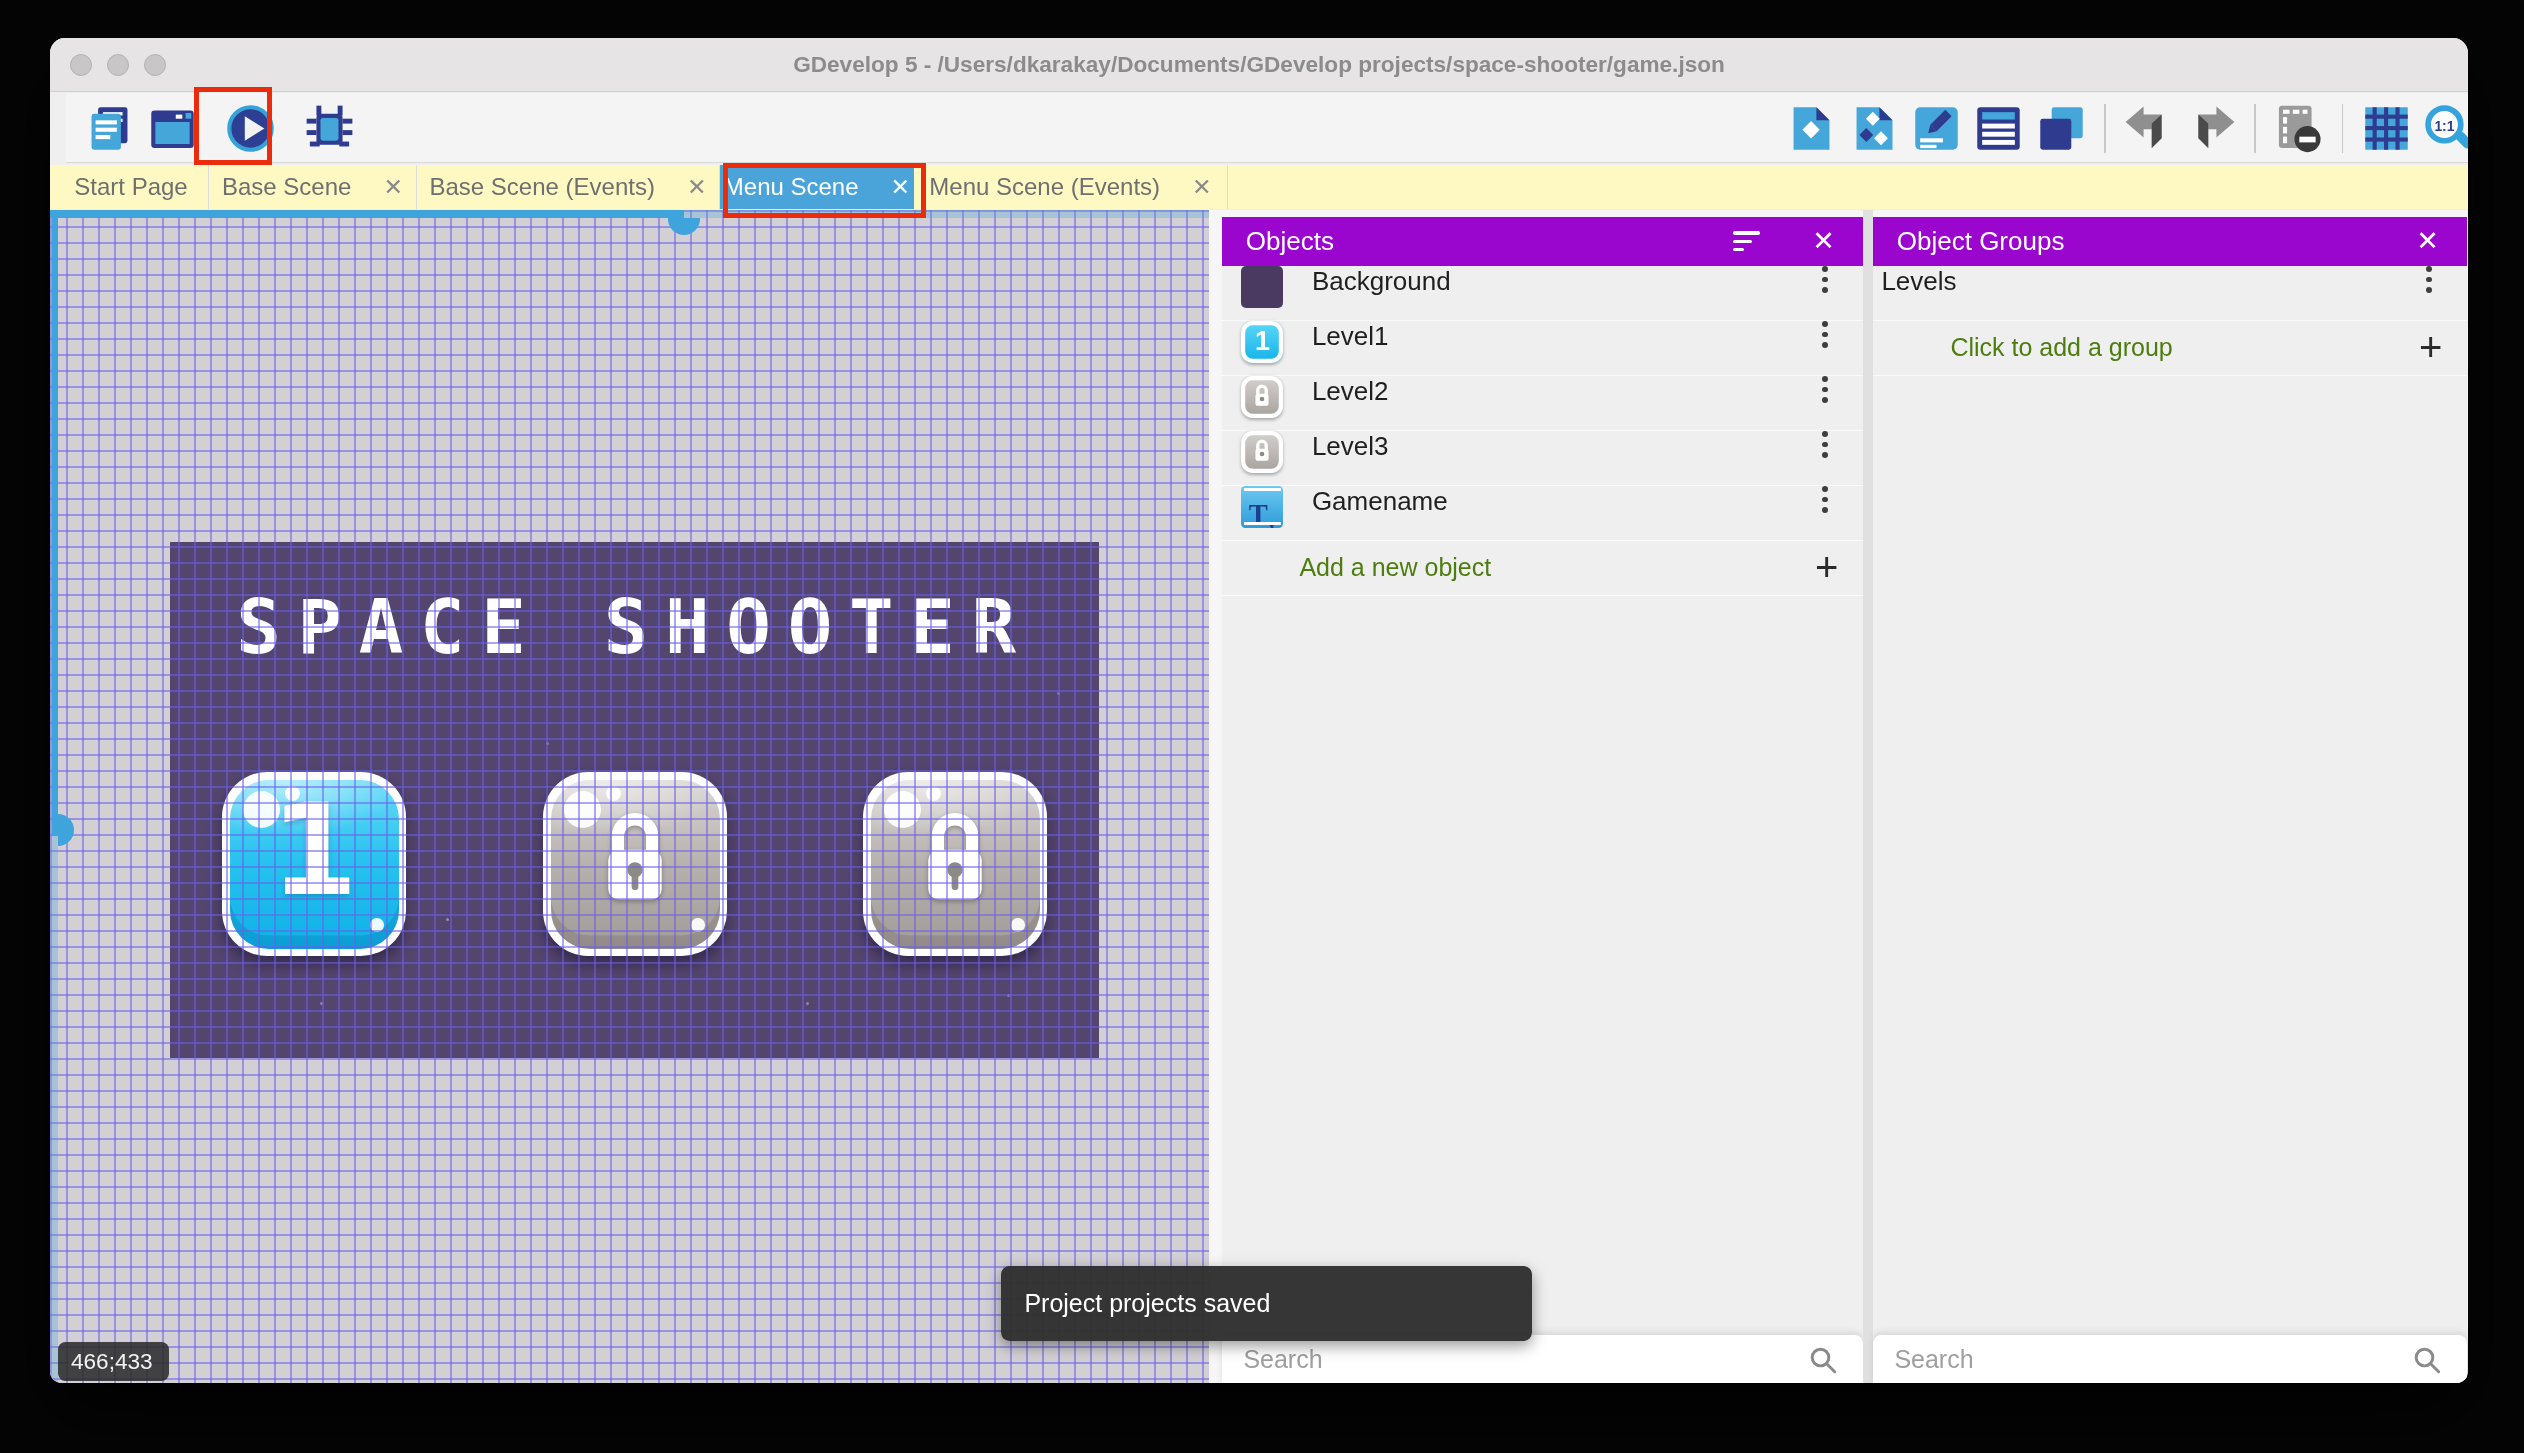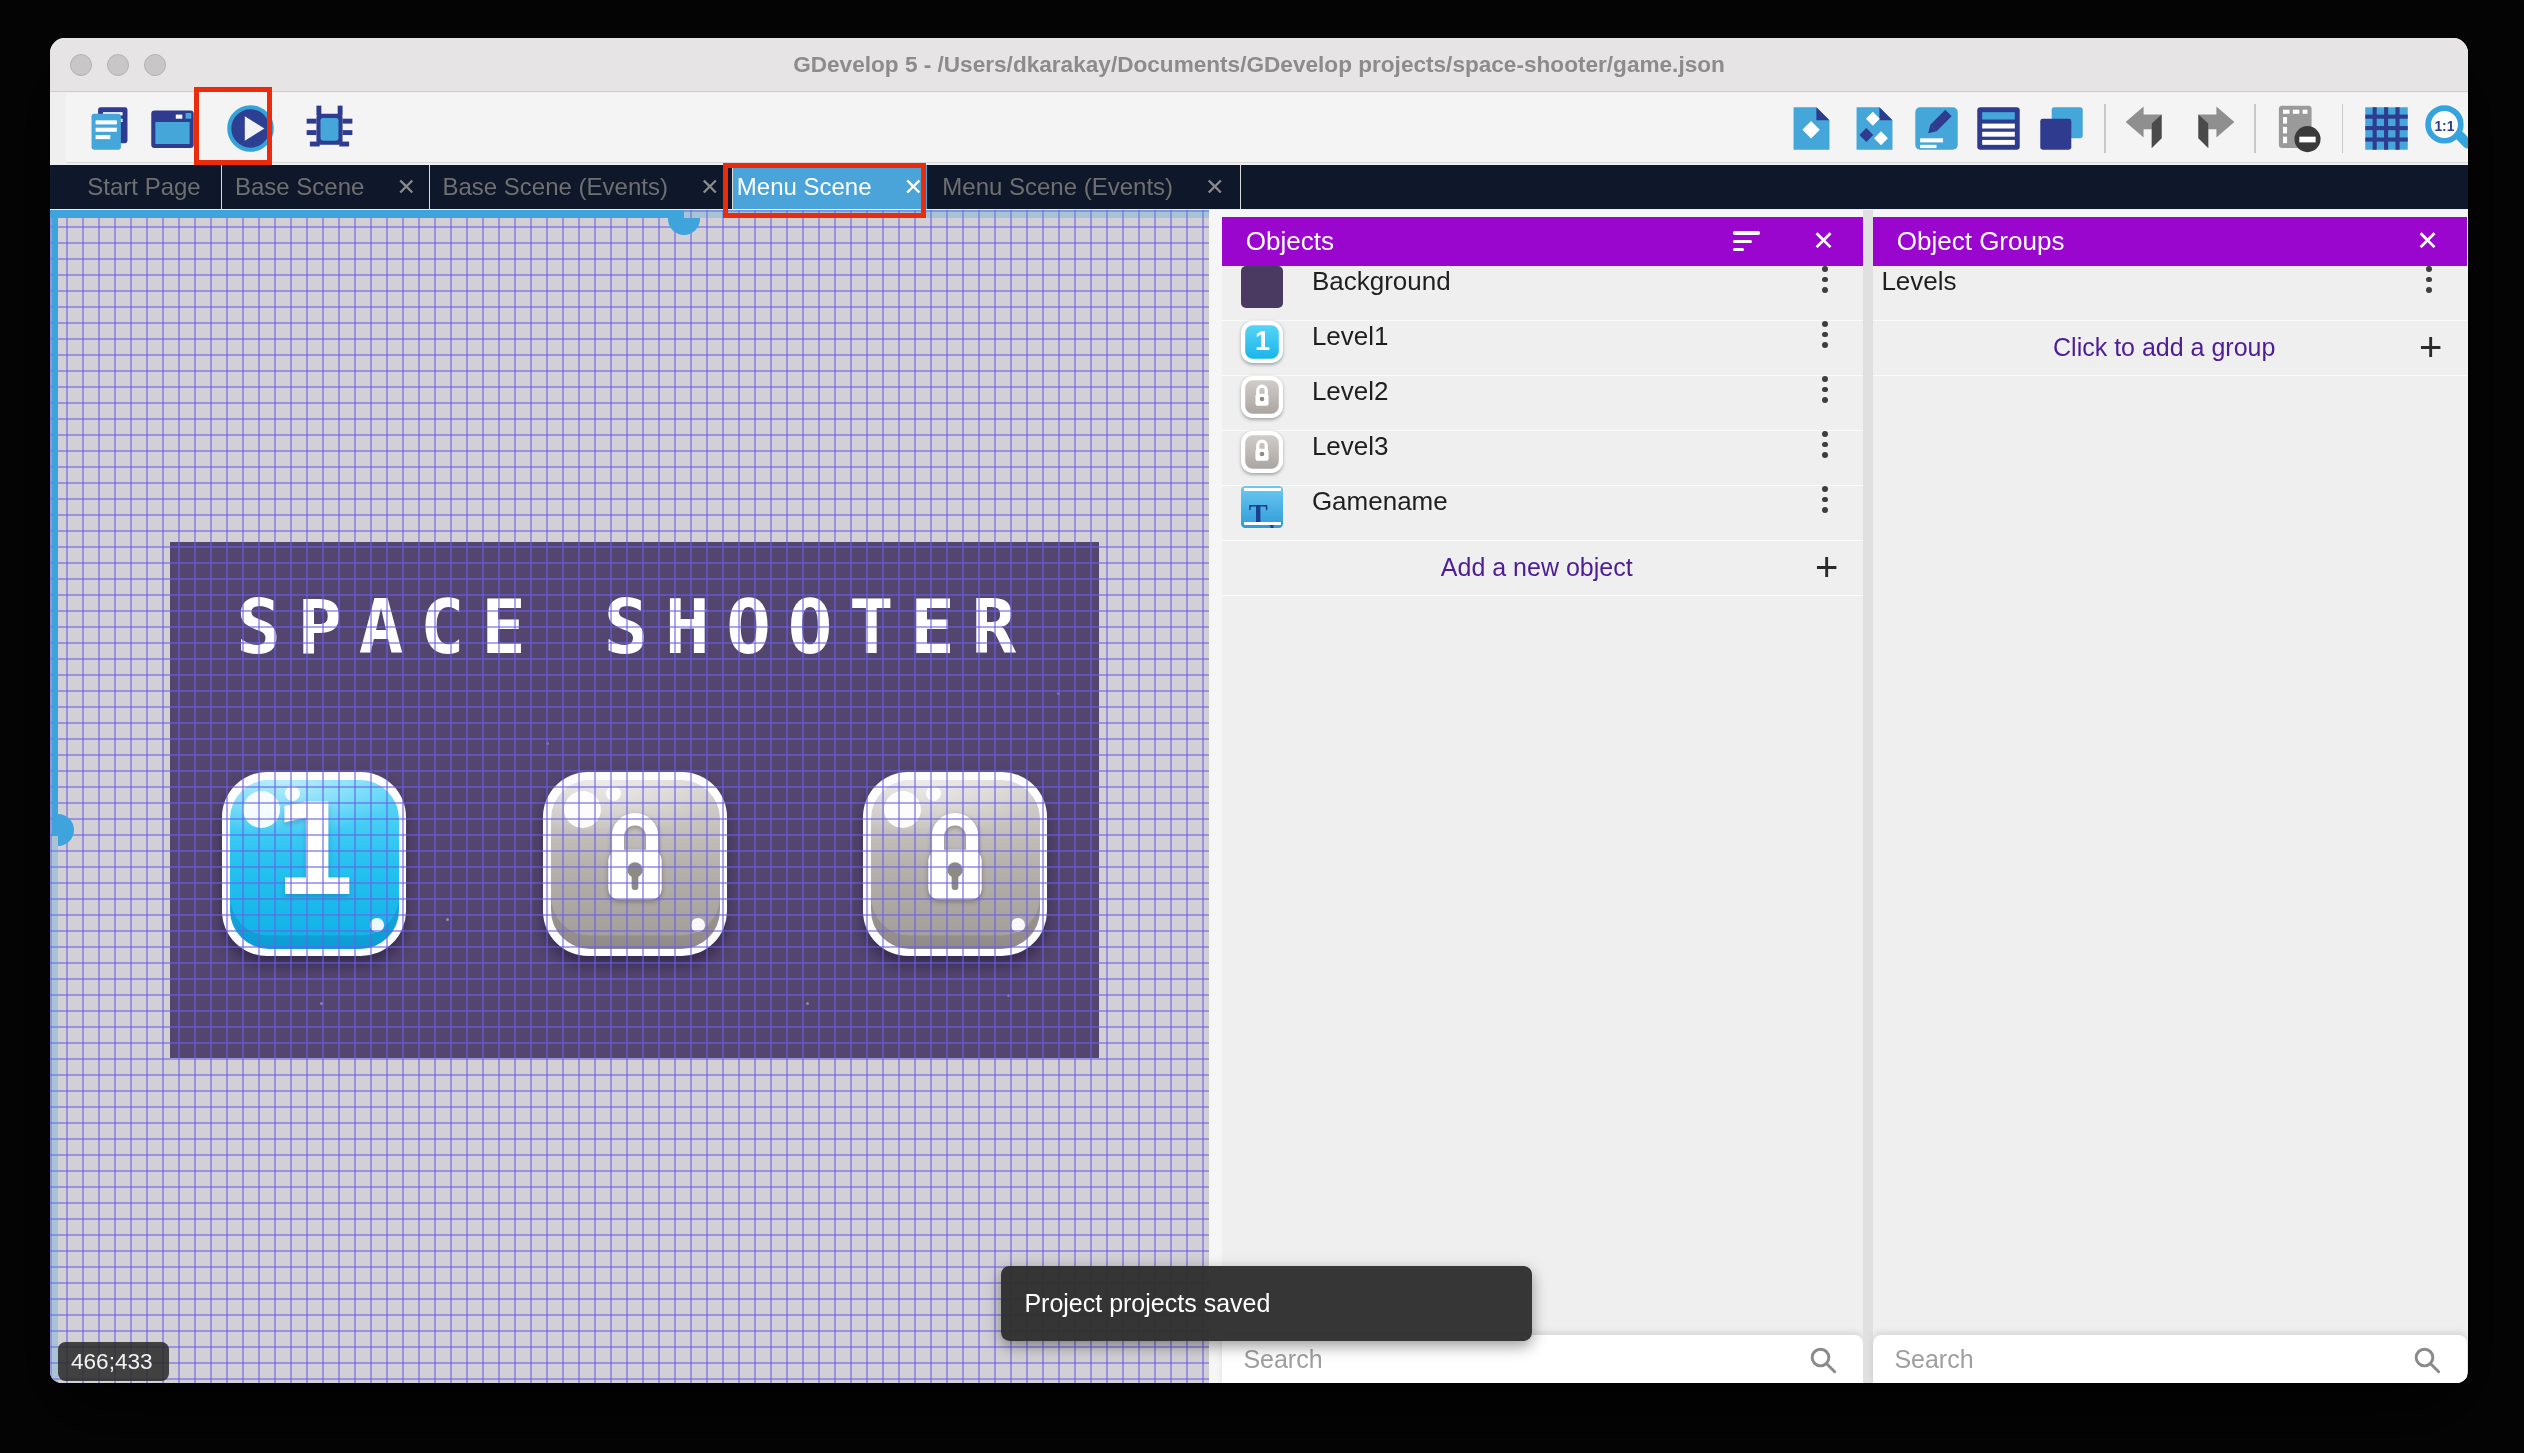--- a/index.html
+++ b/index.html
@@ -17,21 +17,21 @@
   .toolbar{position:absolute;left:16px;top:55px;width:100%;height:70px;background:#f5f4f4;border-bottom:1.7px solid #d9d8d8}
   .tgroup{position:absolute;top:0;height:70px;display:flex;align-items:center}
   .tgroup.left{left:19px;gap:14.2px}
   .tgroup.right{right:11px;gap:13.4px}
   .tbtn{width:49px;height:49px;display:flex;align-items:center;justify-content:center}
   .tbtn svg{width:49px;height:49px}
   .tbtn.play-slot{margin:0 15px}
   .tsep{width:1.7px;height:49px;background:#c9c8c8;margin:0 5px}
 
   
-  .tabbar{position:absolute;left:0;top:127px;width:100%;height:44px;background:#0f172a;display:flex;padding-left:17px}
+  .tabbar{position:absolute;left:0;top:127px;width:100%;height:44px;background:#fef9c3;display:flex;padding-left:4px}
   .tab{height:44px;display:flex;align-items:center;justify-content:center;gap:32px;font-size:24px;color:#6f6f6f;border-right:0.8px solid #dcdcdc;white-space:nowrap}
   .tab .x{font-size:23.4px;color:#8a8a8a;font-weight:300}
   .tab.active{background:#4aa4da;color:#fff;border-right:none}
   .tab.active .x{color:#fff}
   .tab.t0{width:155px}.tab.t1{width:208px}.tab.t2{width:303px}.tab.t3{width:194px}.tab.t4{width:314px}
 
   
   .content{position:absolute;left:0;top:172px;width:100%;height:1174px;display:flex}
 
   
@@ -83,21 +83,21 @@
   .thumb.txt-thumb{background:linear-gradient(180deg,#6cc9f2,#2d9bd8);border-radius:4.2px}
   .thumb.txt-thumb::before,.thumb.txt-thumb::after{content:"";position:absolute;left:2.5px;right:2.5px;height:3.3px;background:#fff}
   .thumb.txt-thumb::before{top:2.5px}.thumb.txt-thumb::after{bottom:2.5px}
   .tx{position:absolute;inset:0;text-align:center;line-height:57px;font-family:"Liberation Serif",serif;font-weight:bold;font-size:28.5px;color:#1d3d8f}
   .tx sub{font-size:16.7px}
   .rlabel{font-size:26px;color:#1f1f1f;margin-left:28.5px;flex:1}
   .groups-panel .rlabel{margin-left:8px}
   .dots{width:8.4px;display:flex;flex-direction:column;gap:5px;margin-right:33px}
   .dots i{width:5.9px;height:5.9px;border-radius:50%;background:#3e3e3e}
   .addrow{height:55px;display:flex;align-items:center;border-bottom:1.7px solid #fafafa;flex:none}
-  .addrow .alabel{flex:1;text-align:center;font-size:25px;color:#4c1d95;padding-left:36px}
+  .addrow .alabel{flex:1;text-align:left;font-size:25px;color:#4d7c0f;padding-left:77px}
   .addrow .plus{font-size:40px;font-weight:300;color:#2b2b2b;margin-right:25px}
   .pfill{flex:1;background:#efefef}
   .searchrow{height:49px;background:#fff;border-radius:8.4px 8.4px 0 0;box-shadow:0 -2.5px 6.7px rgba(0,0,0,.10);display:flex;align-items:center;flex:none}
   .searchrow input{flex:1;border:none;outline:none;background:transparent;font-size:25px;color:#333;margin-left:21px;font-family:"Liberation Sans",sans-serif}
   .searchrow input::placeholder{color:#9f9f9f}
   .searchrow svg{margin-right:25px}
 
   
   .toast{position:absolute;left:951px;top:1228px;width:531px;height:75px;background:rgba(48,48,48,.97);border-radius:8.4px;color:#fff;font-size:25px;line-height:75px;padding-left:23.4px;z-index:40;box-shadow:0 5px 15px rgba(0,0,0,.4)}
   .anno{position:absolute;border:5.9px solid #ea2c0c;z-index:50;pointer-events:none}

